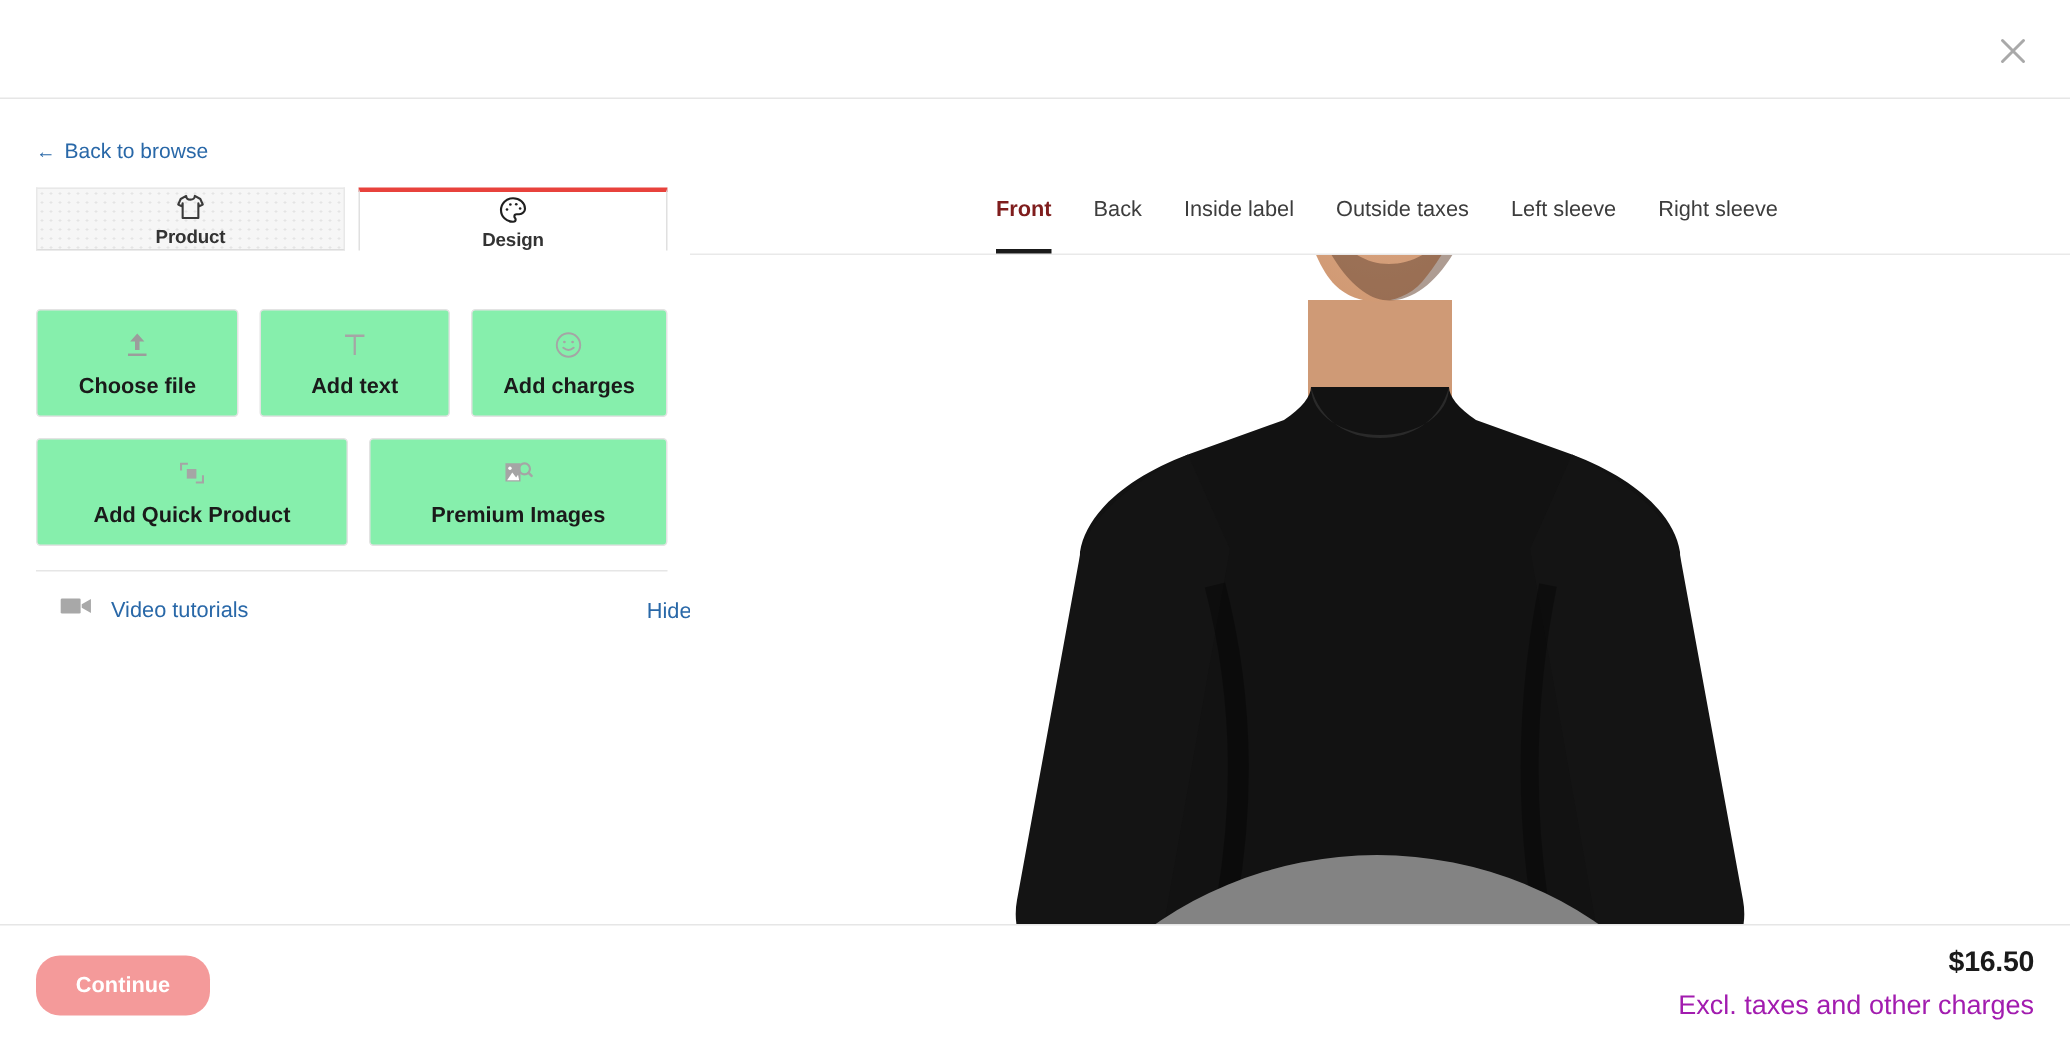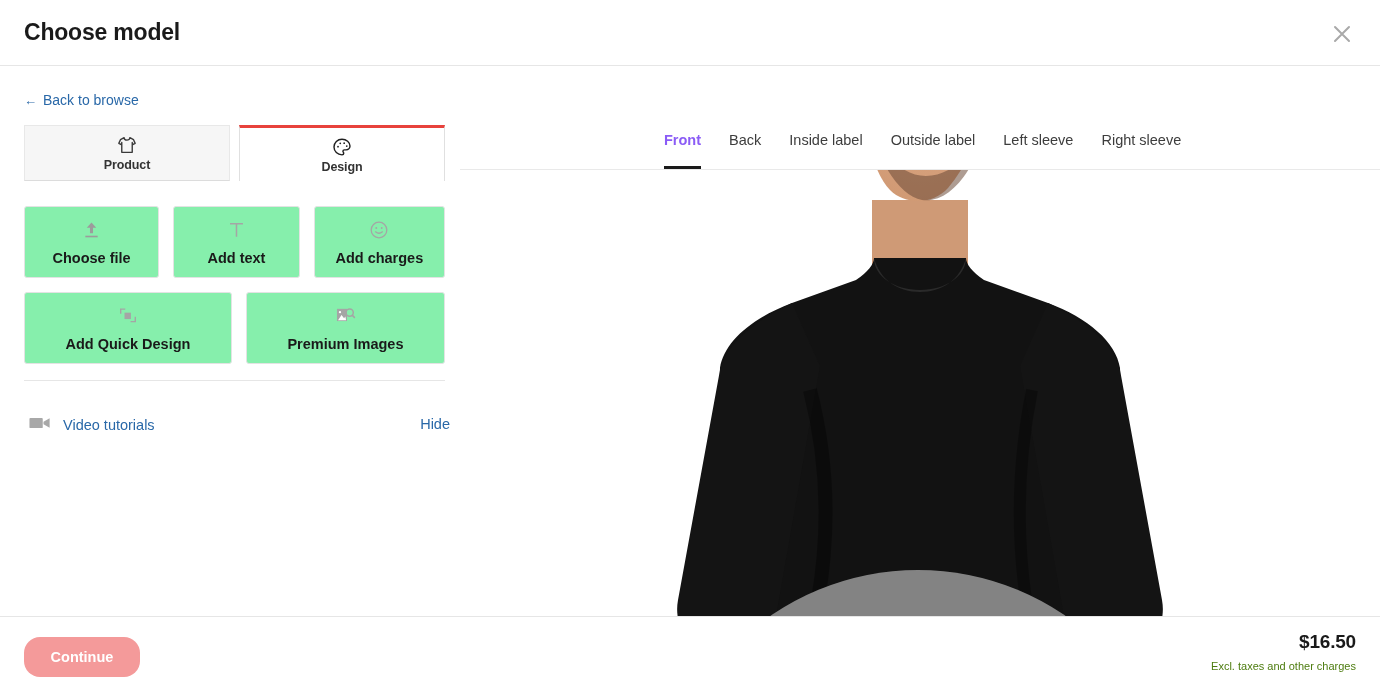--- a/index.html
+++ b/index.html
@@ -38,21 +38,21 @@
     font-size: 14px; color: #2968a8; cursor: pointer;
     display: flex; align-items: center; gap: 6px; white-space: nowrap;
   }
   .back-arrow { font-size: 13px; line-height: 1; display: inline-block; }
 
   .mode-tabs {
     position: absolute; left: 24px; top: 59px; width: 421px; height: 58px;
     display: flex;
   }
   .mode-tab {
-    position: relative; width: 206px; height: 56px;
+    position: relative; width: 206px; height: 42px;
     display: flex; flex-direction: column; align-items: center; justify-content: center;
     cursor: pointer; gap: 2px;
   }
   .mode-tab.inactive {
     background-color: #f6f6f6;
     background-image: radial-gradient(#e4e4e4 0.7px, transparent 0.7px);
     background-size: 6px 6px;
     border: 1px solid #e8e8e8;
     border-bottom: 1px solid #dcdcdc;
   }
@@ -82,42 +82,42 @@
   .w-text   { width: 131px; }
   .w-clipart{ width: 136px; }
   .w-quick  { width: 211px; }
   .w-premium{ width: 202px; }
 
   
   .tut-sep {
     position: absolute; left: 24px; top: 314px; width: 421px; height: 1px; background: #e6e6e6;
   }
   .tut-row {
-    position: absolute; left: 29px; top: 322px; width: 421px; height: 28px;
-    display: flex; align-items: flex-start; margin-top: 28px;
+    position: absolute; left: 40px; top: 322px; width: 421px; height: 28px;
+    display: flex; align-items: flex-end;
   }
   .tut-left { display: flex; align-items: center; gap: 12px; }
   .tut-link { font-size: 14.5px; color: #2968a8; cursor: pointer; }
   .tut-hide { margin-left: auto; font-size: 14.5px; color: #2968a8; cursor: pointer; }
 
   
   .right-panel {
     position: absolute; left: 460px; top: 66px; width: 920px; height: 550px;
     background: #fff; overflow: hidden;
   }
   .view-tabs {
     position: absolute; left: 0; top: 54px; width: 920px; height: 50px;
     border-bottom: 1px solid #e9e9e9; display: flex; align-items: flex-start;
     padding-left: 190px; gap: 0;
   }
   .view-tab {
     position: relative; height: 49px; padding: 12px 14px 0 14px;
     font-size: 14.5px; color: #3d3d3d; cursor: pointer; white-space: nowrap;
   }
-  .view-tab.active { font-weight: bold; color: #8b5cf6; }
+  .view-tab.active { font-weight: bold; color: #7f1d1d; }
   .view-tab.active::after {
     content: ""; position: absolute; left: 14px; right: 14px; bottom: 0;
     height: 3px; background: #1a1a1a;
   }
 
   
   .mockup {
     position: absolute; left: 0; top: 104px; width: 920px; height: 446px;
     overflow: hidden; background: #fff;
   }
@@ -129,29 +129,28 @@
     background: #fff; border-top: 1px solid #e6e6e6;
   }
   .continue-btn {
     position: absolute; left: 24px; top: 20px; width: 116px; height: 40px;
     background: #f49a9a; color: #fff; border: none; border-radius: 16px;
     font-size: 14.5px; font-weight: bold; cursor: pointer;
     font-family: "Liberation Sans", sans-serif;
   }
   .price-box { position: absolute; right: 24px; top: 14px; text-align: right; }
   .price { font-size: 19px; font-weight: bold; color: #1a1a1a; letter-spacing: -0.2px; }
-  .price-note { font-size: 11px; color: #4d7c0f; margin-top: 7px; }
+  .price-note { font-size: 18px; color: #a21caf; margin-top: 7px; }
 </style>
 </head>
 <body>
 
 <div class="modal">
 
   <div class="header">
-    <div class="header-title">Choose model</div>
     <div class="close-btn">
       <svg width="22" height="22" viewBox="0 0 22 22" aria-hidden="true">
         <path d="M4 4 L18 18 M18 4 L4 18" stroke="#a9a9a9" stroke-width="2" stroke-linecap="round"></path>
       </svg>
     </div>
   </div>
 
   <div class="left-panel">
 
     <div class="back-link">
@@ -223,21 +222,21 @@
       <div class="action-row">
 
         <div class="action-btn w-quick">
           <span class="a-icon">
             <svg width="22" height="21" viewBox="0 0 24 23" aria-hidden="true">
               <path d="M4 9.5 L4 4.5 L9 4.5" fill="none" stroke="#a5a5a5" stroke-width="1.5"></path>
               <path d="M20 13 L20 18.2 L14.8 18.2" fill="none" stroke="#a5a5a5" stroke-width="1.5"></path>
               <rect x="8.2" y="8.4" width="7" height="7" fill="#a5a5a5"></rect>
             </svg>
           </span>
-          <span class="a-label">Add Quick Design</span>
+          <span class="a-label">Add Quick Product</span>
         </div>
 
         <div class="action-btn w-premium">
           <span class="a-icon">
             <svg width="22" height="21" viewBox="0 0 24 23" aria-hidden="true">
               <path d="M3.2 4.2 L14.2 4.2 L14.2 17.6 L3.2 17.6 Z" fill="#a5a5a5"></path>
               <path d="M3.2 17.6 L7.6 10.4 L10.6 14.2 L12.6 11.6 L14.2 17.6 Z" fill="#ffffff" opacity="0.0"></path>
               <path d="M4.4 16.6 L8.2 11 L11 14.6 L12.4 12.6 L13.2 16.6 Z" fill="#ffffff"></path>
               <circle cx="6.5" cy="7.9" r="1.25" fill="#ffffff"></circle>
               <circle cx="17.1" cy="8.3" r="4" fill="none" stroke="#a5a5a5" stroke-width="1.6"></circle>
@@ -263,21 +262,21 @@
       <span class="tut-hide">Hide</span>
     </div>
   </div>
 
   <div class="right-panel">
 
     <div class="view-tabs">
       <div class="view-tab active">Front</div>
       <div class="view-tab">Back</div>
       <div class="view-tab">Inside label</div>
-      <div class="view-tab">Outside label</div>
+      <div class="view-tab">Outside taxes</div>
       <div class="view-tab">Left sleeve</div>
       <div class="view-tab">Right sleeve</div>
     </div>
 
     <div class="mockup">
       <svg class="model" viewBox="0 0 520 700" aria-hidden="true">
         <defs>
           <clipPath id="bodyclip">
             <path d="M60 238 C64 212 92 188 132 173 L196 150 C208 142 214 134 214 128
                      L306 128 C306 134 312 142 324 150 L388 173 C428 188 456 212 460 238

